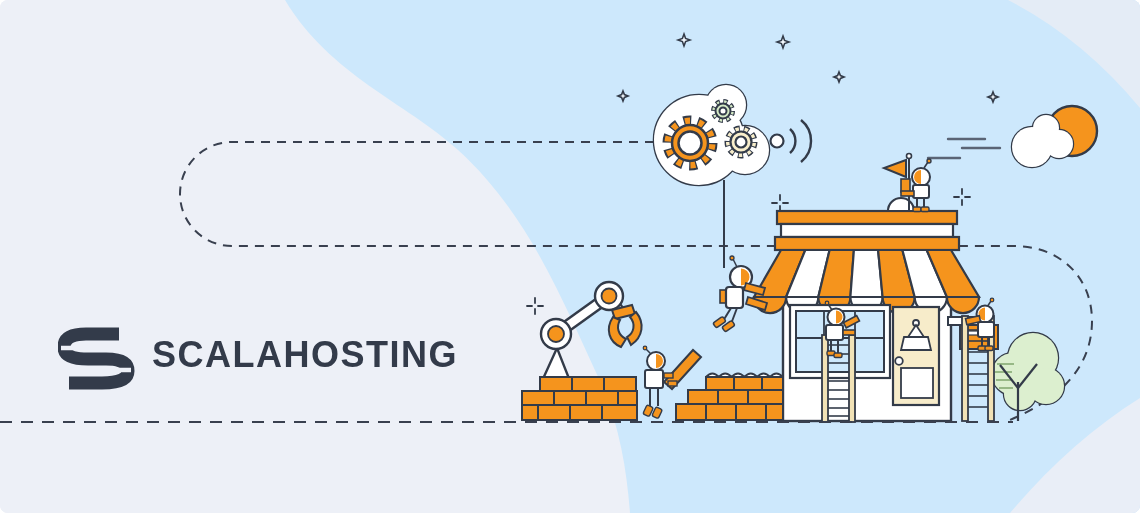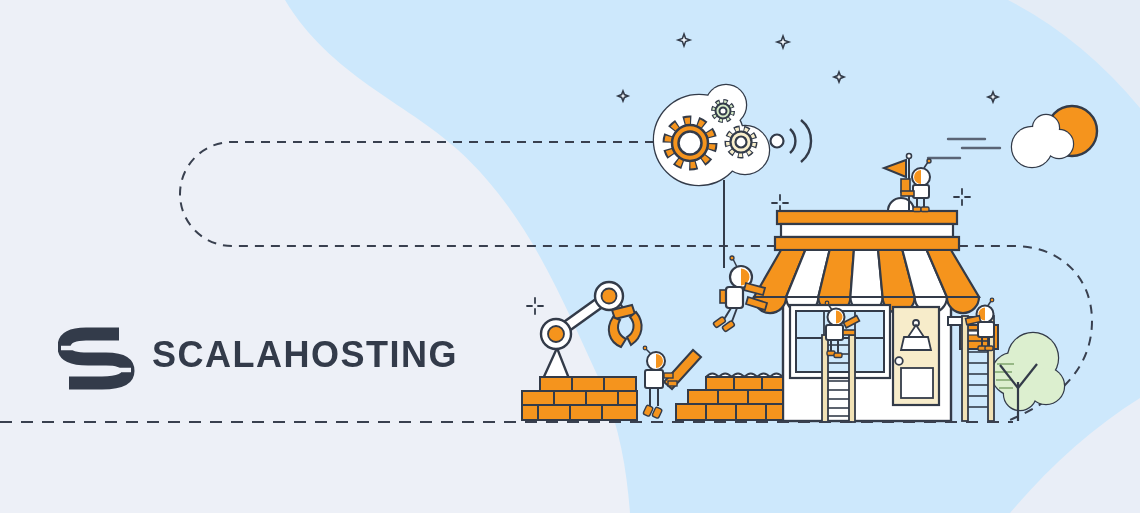--- a/index.html
+++ b/index.html
@@ -1,18 +1,18 @@
 <!DOCTYPE html>
 <html><head>
 <meta charset="utf-8">
 <style>
   html,body{margin:0;padding:0;background:#ffffff;}
   .stage{
     position:relative;width:1140px;height:513px;overflow:hidden;
-    border-radius:0;background:#edf0f7;
+    border-radius:8px;background:#edf0f7;
     font-family:"Liberation Sans", sans-serif;
   }
   .illustration{position:absolute;inset:0;}
   .logo{
     position:absolute;left:58px;top:317px;display:flex;align-items:center;gap:16px;
     cursor:pointer;
   }
   .logo-text{
     font-size:36px;font-weight:600;letter-spacing:1.5px;color:#333b4a;
     line-height:1;user-select:none;

